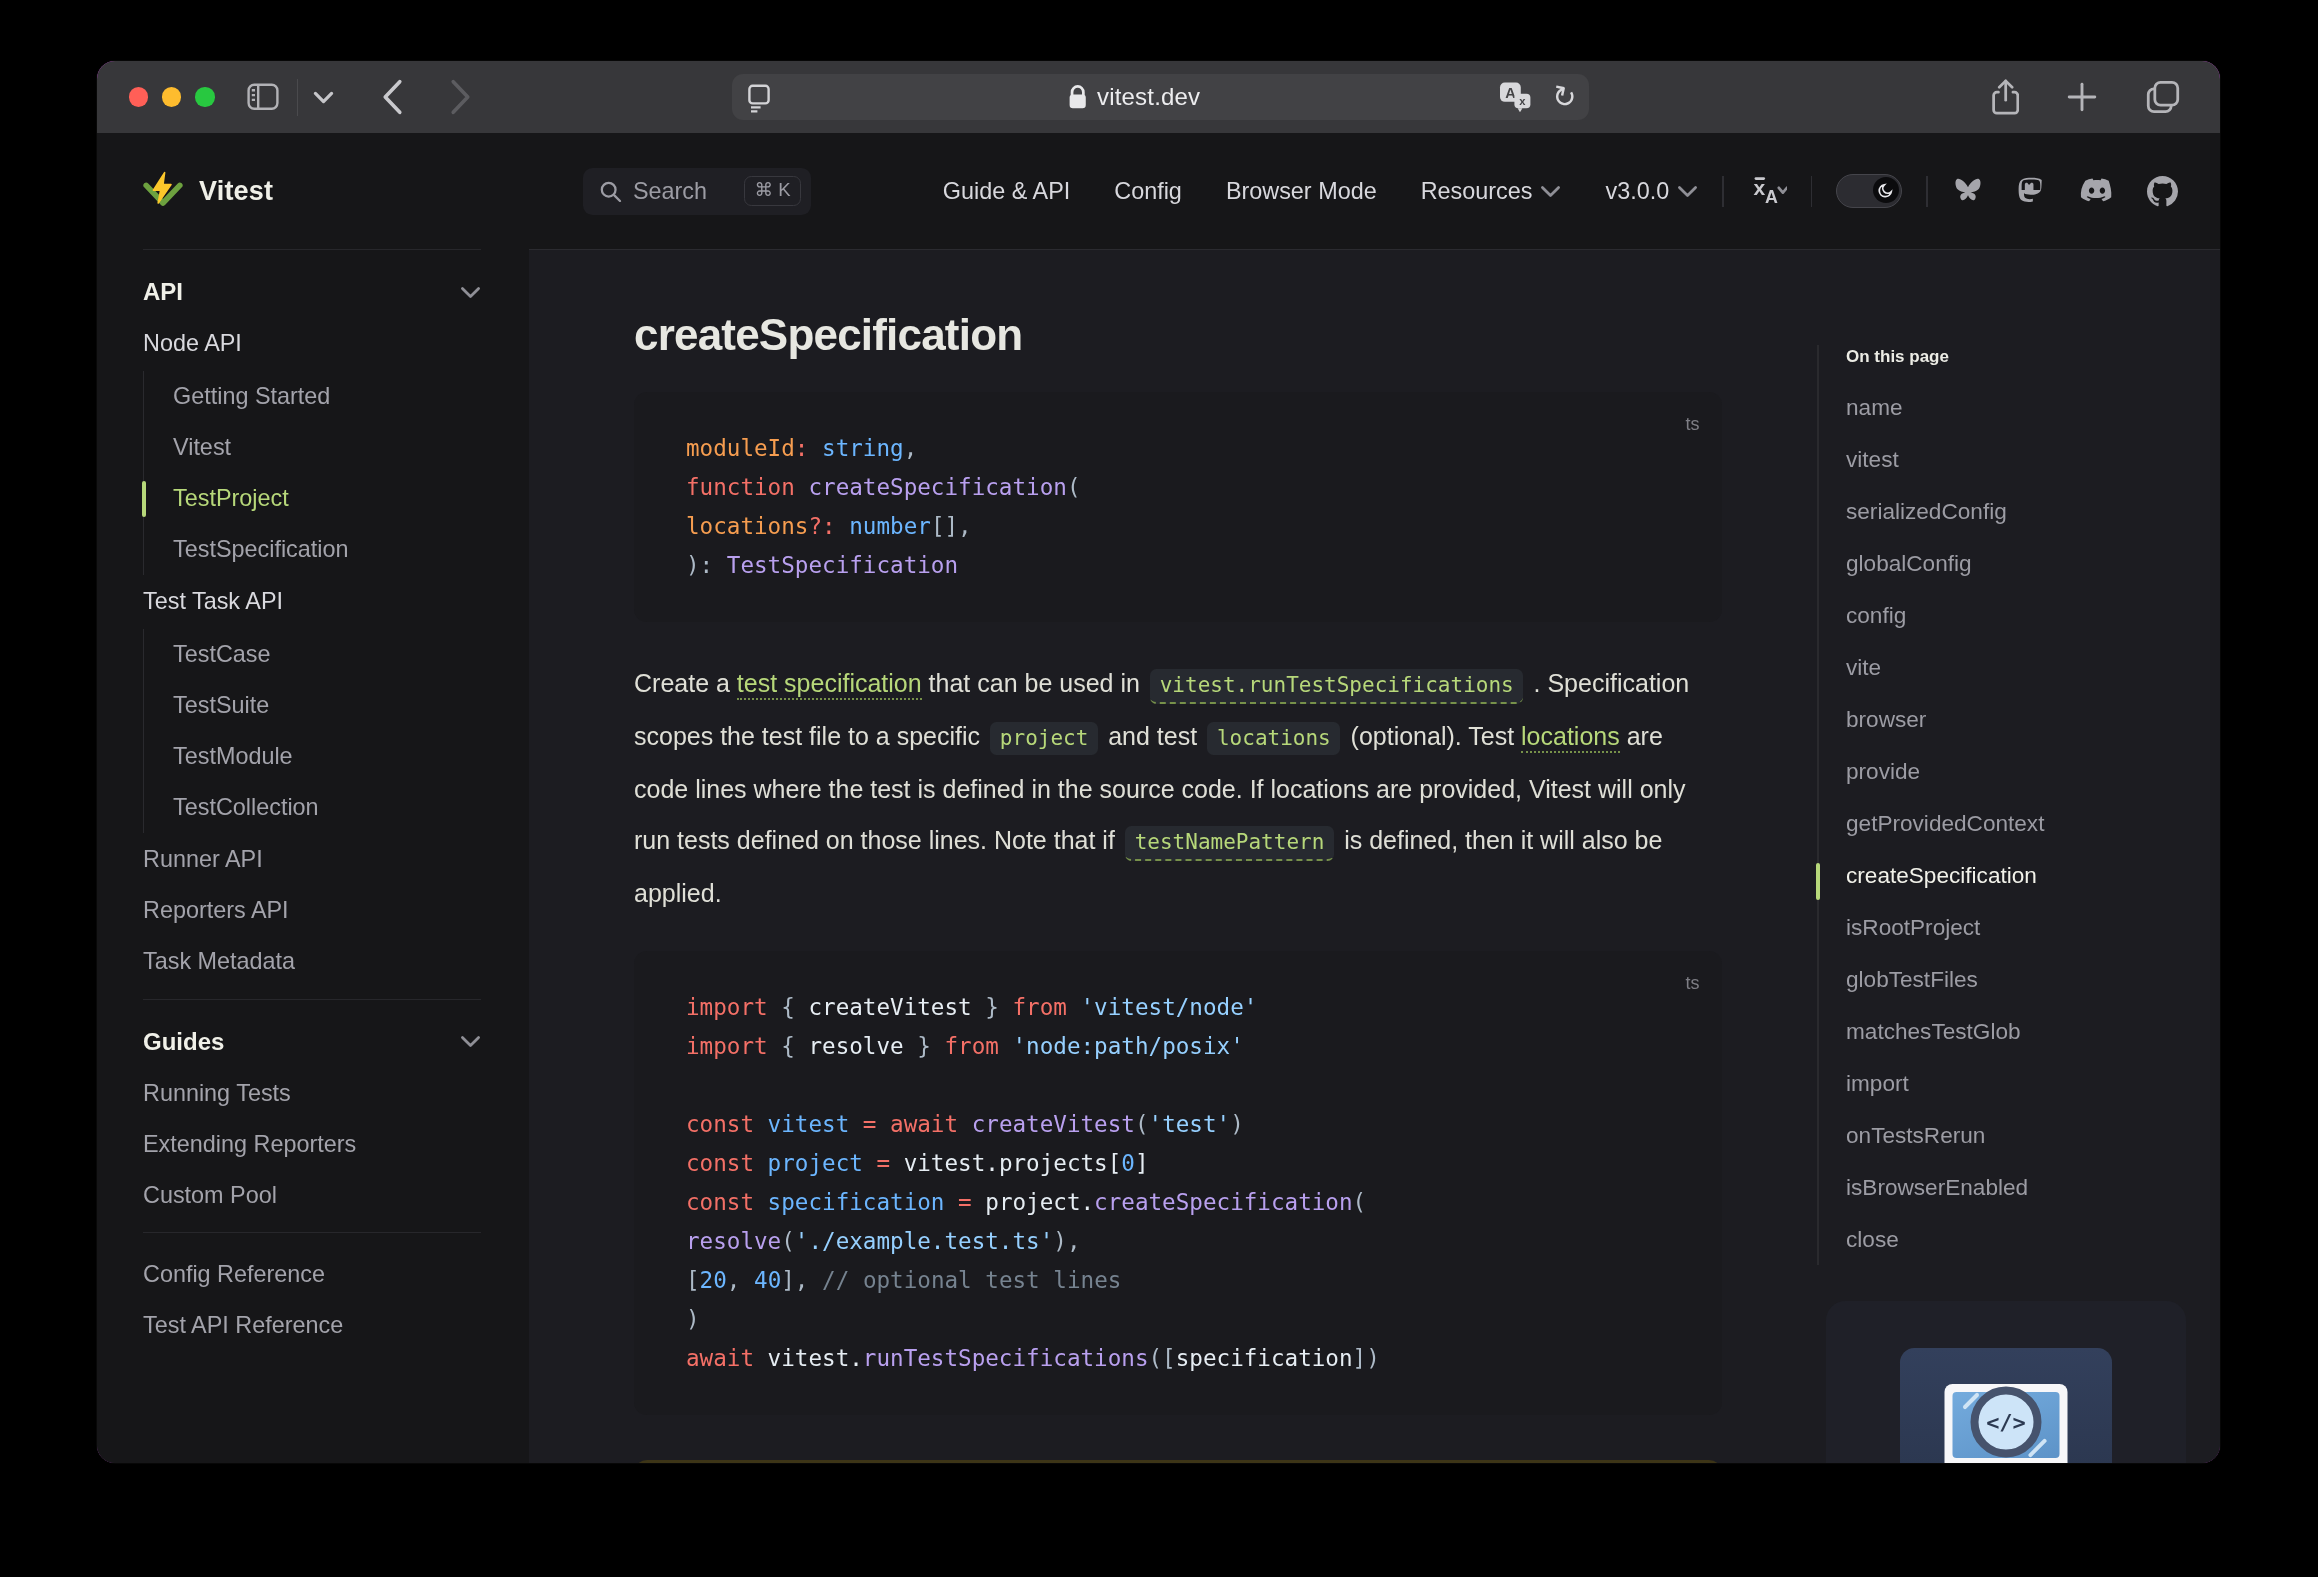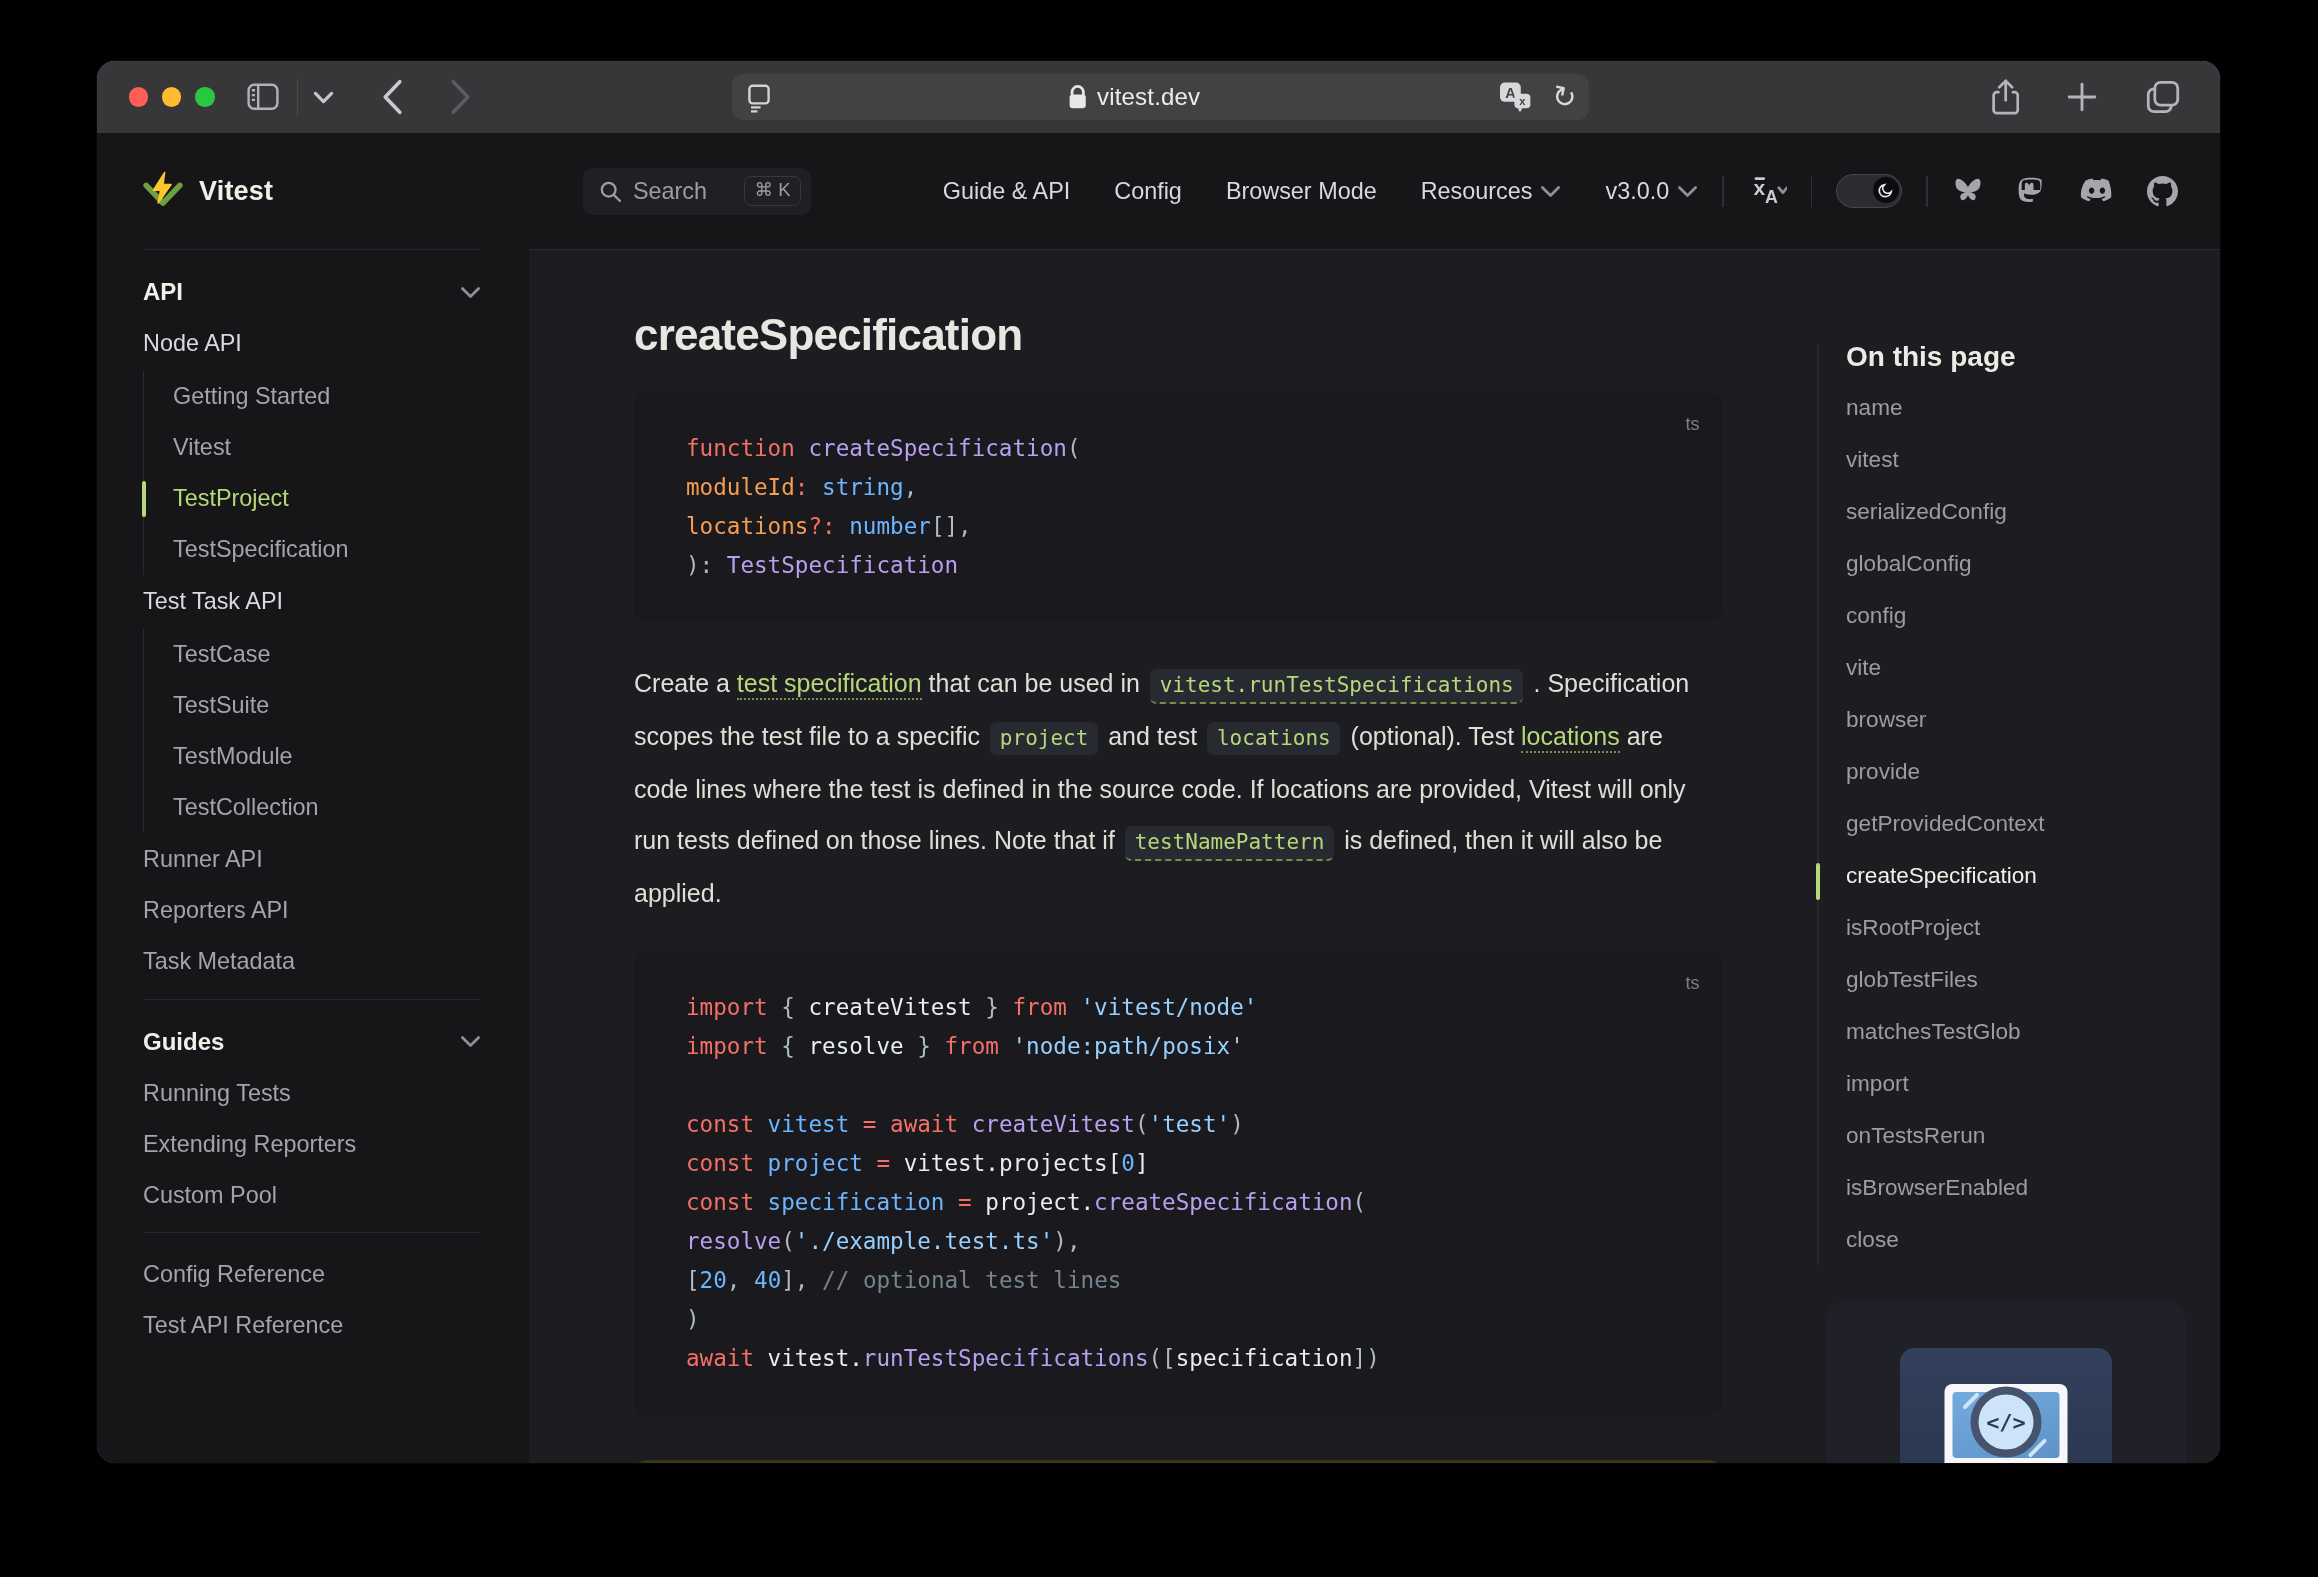--- a/index.html
+++ b/index.html
@@ -97,21 +97,21 @@
     background:rgba(101,117,133,.16); border-radius:6.5px; padding:4px 9.7px 4.8px; margin:0 3.2px;
   }
   .seg.codelink { border-bottom:2.4px dashed #77914a; cursor:pointer; }
   .warning { margin-top:45px; background:#3d3517; border-radius:13px; padding:31px 36px 36px; }
   
   .aside { position:absolute; left:1288px; top:0; width:404px; }
   .aside-line { position:absolute; left:0; top:95px; width:1.6px; height:920px; background:#2a2a2e; }
   .aside-marker { position:absolute; left:-0.8px; top:613px; width:4px; height:37px;
     border-radius:2.4px; background:#b7d87a; }
   .aside-title { margin:81px 0 0 29px; height:51px; line-height:51px;
-    font-size:28px; font-weight:700; color:#ececе5; color:#ececе5; color:#ececE5; }
+    font-size:17px; font-weight:700; color:#ececе5; color:#ececе5; color:#ececE5; }
   .aside-list { list-style:none; margin-left:29px; }
   .aside-list li { height:52px; line-height:52px; font-size:22.6px; color:#9c9ca4; cursor:pointer;
     white-space:nowrap; }
   .aside-list li.active { color:#f2f2ea; }
   .ad-card { position:absolute; left:1297px; top:1051px; width:360px; height:452px;
     background:#1f2028; border-radius:19.4px; cursor:pointer; }
   .ad-img { margin:47px auto 0; width:212px; height:339px; border-radius:14.5px;
     background:linear-gradient(180deg,#33405c 0%,#28334a 55%,#1f2736 100%); position:relative; overflow:hidden; }
   .monitor { position:absolute; left:50%; top:36px; transform:translateX(-50%);
     width:123px; height:92px; background:#f7f7f9; border-radius:8px; }
@@ -363,22 +363,22 @@
       </div>
     </nav>
 
     <main class="content">
       <div class="doc">
         <h1 class="doc-title">createSpecification</h1>
 
         <div class="codeblock">
           <span class="lang">ts</span>
           <div>
+              <div><span class="c-prm">  moduleId</span><span class="c-kw">:</span><span class="c-bl"> string</span><span class="c-pl">,</span></div>
               <div><span class="c-kw">function </span><span class="c-fn">createSpecification</span><span class="c-pl">(</span></div>
-              <div><span class="c-prm">  moduleId</span><span class="c-kw">:</span><span class="c-bl"> string</span><span class="c-pl">,</span></div>
               <div><span class="c-prm">  locations</span><span class="c-kw">?:</span><span class="c-bl"> number</span><span class="c-pl">[],</span></div>
               <div><span class="c-pl">): </span><span class="c-fn">TestSpecification</span></div>
             </div>
         </div>
 
         <p class="para">Create a <span class="seg link">test specification</span> that can be used in <span class="seg codelink">vitest.runTestSpecifications</span> . Specification scopes the test file to a specific <span class="seg code">project</span> and test <span class="seg code">locations</span> (optional). Test <span class="seg link">locations</span> are code lines where the test is defined in the source code. If locations are provided, Vitest will only run tests defined on those lines. Note that if <span class="seg codelink">testNamePattern</span> is defined, then it will also be applied.</p>
 
         <div class="codeblock">
           <span class="lang">ts</span>
           <div>

